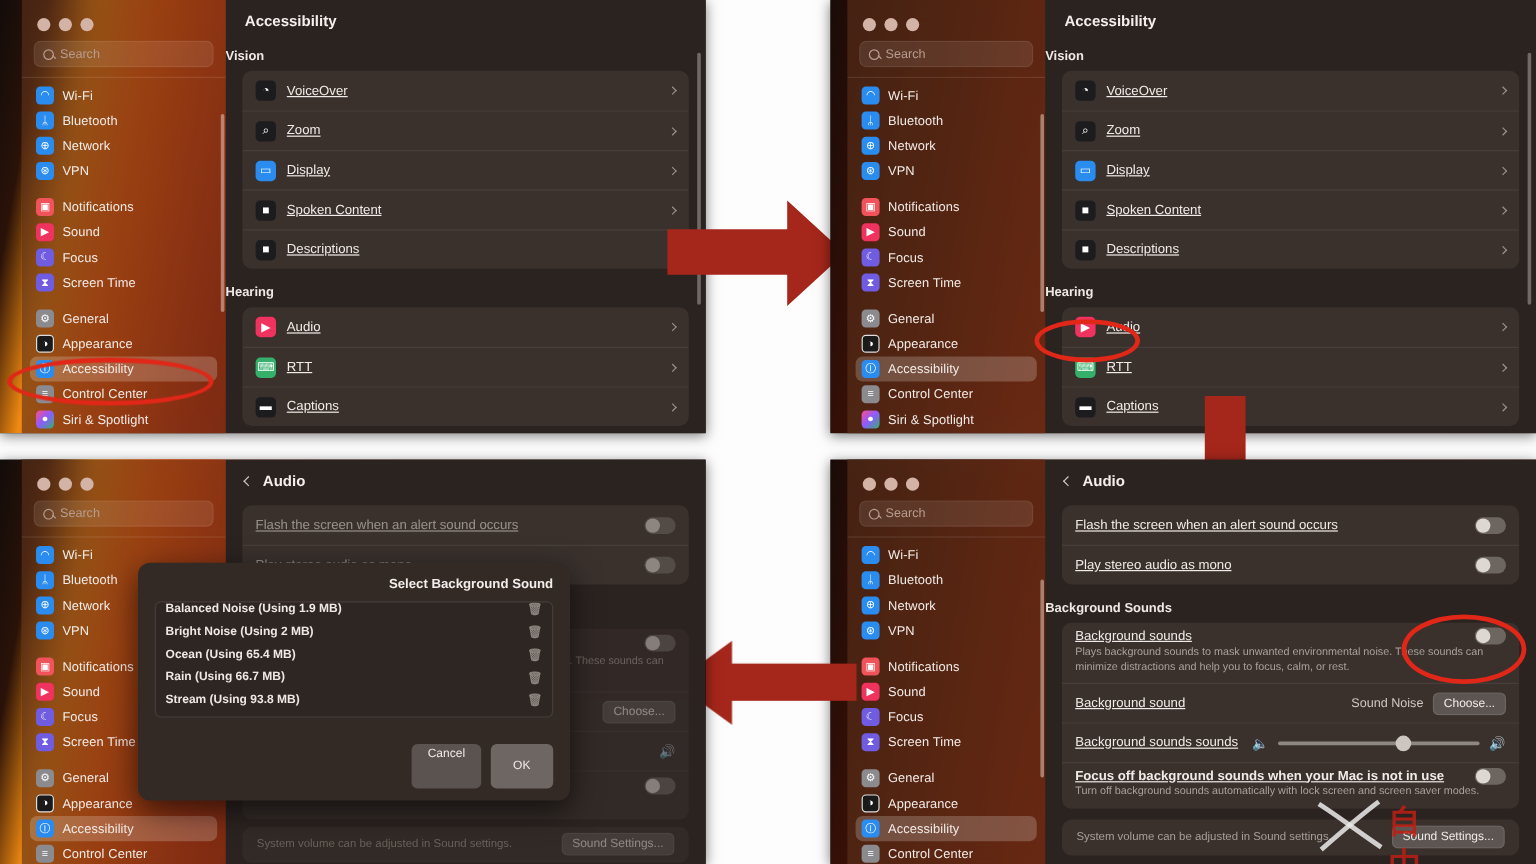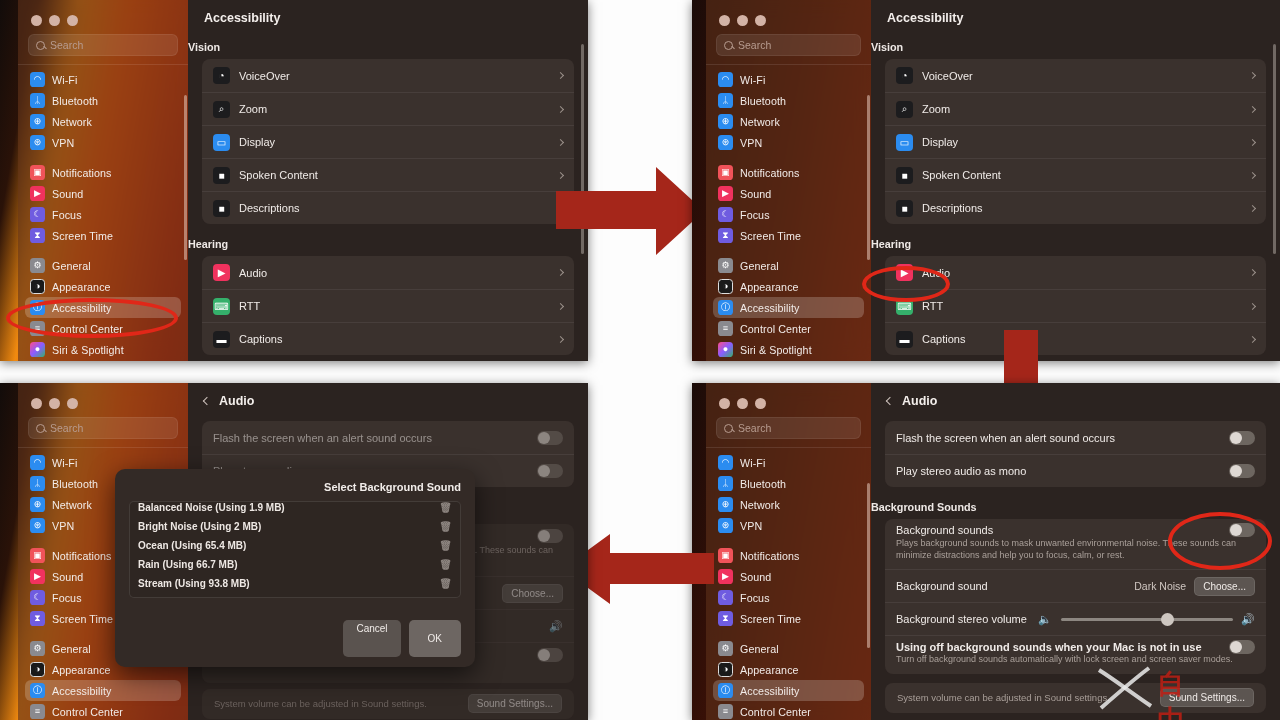--- a/index.html
+++ b/index.html
@@ -42,21 +42,21 @@
 
   
   .pane{ position:relative; flex:1 1 auto; height:100%; background:#2b2320; overflow:hidden; }
   .ptitle{ font-size:12.5px; font-weight:bold; color:#f4efec; padding:11px 0 9px 16px; display:flex; align-items:center; gap:9px;}
   .backchev{ display:inline-block; width:6px;height:6px;border-left:1.6px solid #cfc4be;border-bottom:1.6px solid #cfc4be;transform:rotate(45deg); }
   .sect{ font-size:10.8px; font-weight:bold; color:#efe9e6; padding:7px 0 6px 0; }
   .card{ margin:0 14px; background:#3a312d; border-radius:8px; overflow:hidden; }
   .row{ display:flex; align-items:center; min-height:33px; padding:0 11px 0 11px;
         border-top:1px solid rgba(255,255,255,.065); }
   .row:first-child{ border-top:none; }
-  .row .rlbl{ font-size:11px; color:#f0ebe8; flex:1 1 auto; }
+  .row .rlbl{ font-size:11px; color:#f0ebe8; flex:1 1 auto;text-decoration:underline; }
   .chev{ width:5px;height:5px;border-top:1.5px solid #9b908a;border-right:1.5px solid #9b908a;transform:rotate(45deg);flex:0 0 auto;}
   .aico{ width:17px;height:17px;border-radius:4px;margin-right:9px;flex:0 0 auto;
          display:flex;align-items:center;justify-content:center;font-size:10px;color:#fff;}
   .toggle{ width:26px;height:14px;border-radius:8px;background:#6d6660;position:relative;flex:0 0 auto;}
   .toggle:after{content:"";position:absolute;width:12px;height:12px;border-radius:50%;background:#ded8d3;top:1px;left:1px;}
   .sub{ font-size:9px; color:#aaa09a; line-height:1.28; padding:0 11px 8px 11px; margin-top:-3px;}
   .btn{ font-size:10px; color:#efeae7; background:#5c5551; border-radius:5px;
         padding:3px 8px; border:1px solid rgba(255,255,255,.10); white-space:nowrap;}
   .valtxt{ font-size:10.5px; color:#cfc6c0; margin-right:8px; }
   .slider{ flex:1 1 auto; display:flex; align-items:center; gap:8px; }
@@ -454,37 +454,37 @@
 
         <div class="card">
           <div class="row" style="min-height:22px;padding-bottom:0;">
             <span class="rlbl">Background sounds</span>
             <span class="toggle"></span>
           </div>
           <div class="sub">Plays background sounds to mask unwanted environmental noise. These sounds can minimize distractions and help you to focus, calm, or rest.</div>
 
           <div class="row">
             <span class="rlbl">Background sound</span>
-            <span class="valtxt">Dark Noise</span>
+            <span class="valtxt">Sound Noise</span>
             <span class="btn">Choose...</span>
           </div>
 
           <div class="row">
-            <span class="rlbl" style="flex:0 0 auto;margin-right:12px;">Background stereo volume</span>
+            <span class="rlbl" style="flex:0 0 auto;margin-right:12px;">Background sounds sounds</span>
             <span class="slider">
               <span class="spk">🔈</span>
               <span class="track">
                 <span class="knob" id="volknob" style="left: 58%;"></span>
               </span>
               <span class="spk">🔊</span>
             </span>
           </div>
 
           <div class="row" style="min-height:22px;padding-bottom:0;">
-            <span class="rlbl" style="font-weight:bold;">Using off background sounds when your Mac is not in use</span>
+            <span class="rlbl" style="font-weight:bold;">Focus off background sounds when your Mac is not in use</span>
             <span class="toggle"></span>
           </div>
           <div class="sub">Turn off background sounds automatically with lock screen and screen saver modes.</div>
         </div>
 
         <div class="card" style="margin-top:9px;">
           <div class="footrow">
             <span class="foottxt">System volume can be adjusted in Sound settings.</span>
             <span class="btn">Sound Settings...</span>
           </div>

